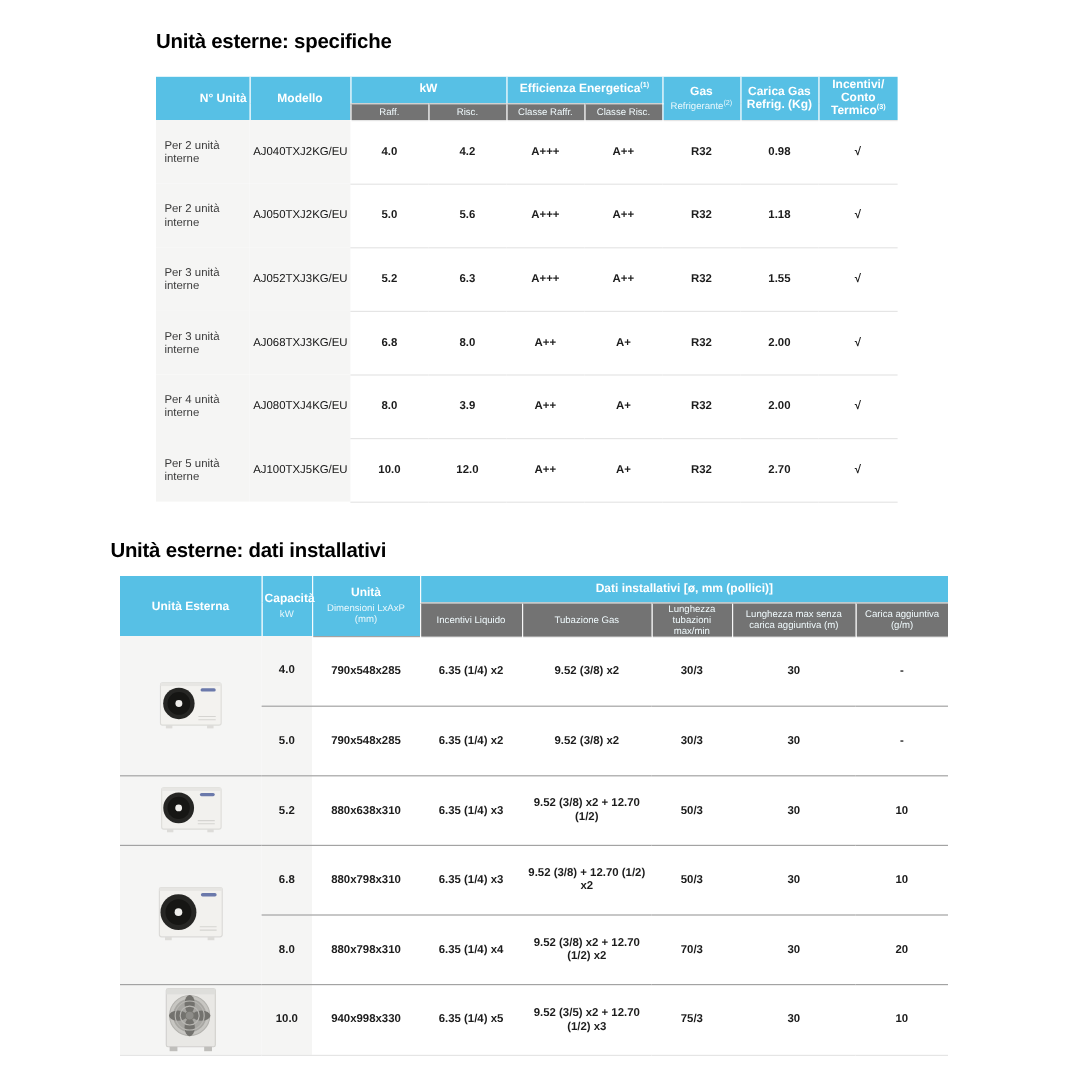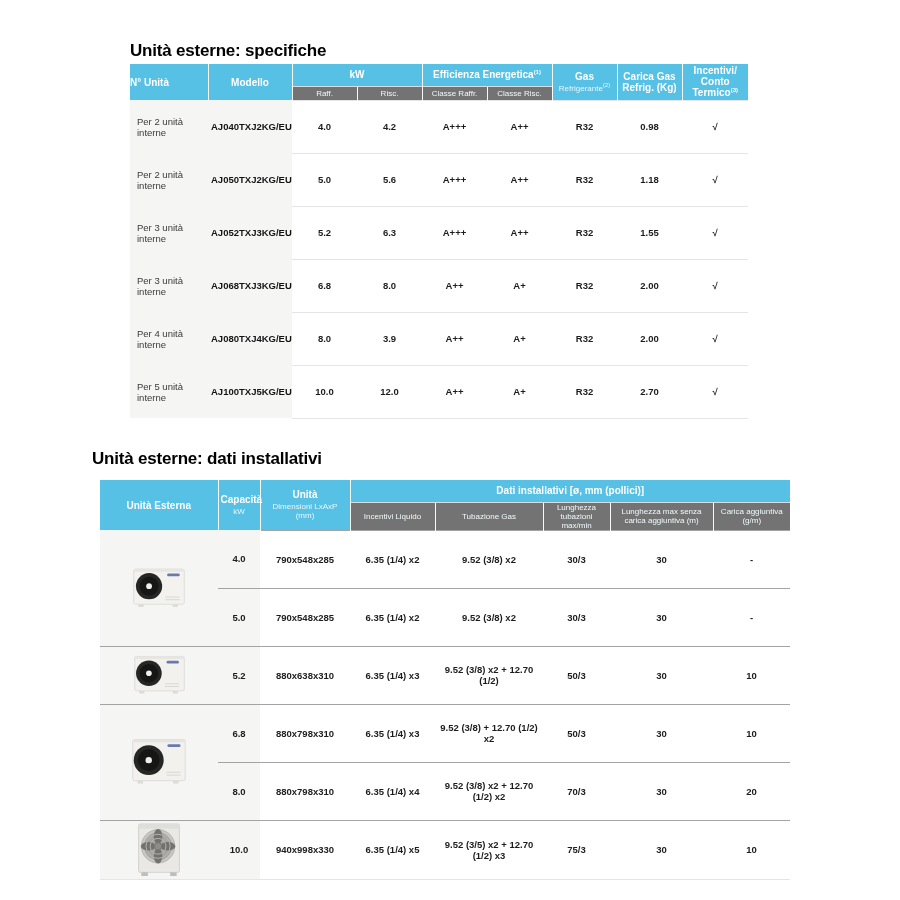--- a/index.html
+++ b/index.html
@@ -1,43 +1,43 @@
 <!DOCTYPE html>
 <html><head>
 <meta charset="utf-8">
 <style>
   html,body{margin:0;padding:0;background:#ffffff;}
   body{width:900px;height:900px;position:relative;font-family:"Liberation Sans",sans-serif;-webkit-font-smoothing:antialiased;}
   .sec-title{position:absolute;font-size:17px;font-weight:bold;color:#000;letter-spacing:-0.2px;}
-  #title1{left:130px;top:41px;}
+  #title1{left:130px;top:25px;}
   #title2{left:92px;top:449px;}
   table{border-collapse:collapse;table-layout:fixed;position:absolute;}
   #table1{left:130px;top:64px;width:618px;}
   #table2{left:100px;top:480px;width:690px;}
   th{font-weight:bold;color:#fff;padding:0 2px;vertical-align:middle;text-align:center;}
   th.main{background:#57c0e5;font-size:10px;}
   th.sub{background:#737373;font-size:8px;font-weight:normal;color:#f0fafd;}
   th.bl{border-left:1px solid rgba(255,255,255,0.95);}
   th.tl{border-top:1px solid rgba(255,255,255,0.75);}
   .hdr-sm{display:block;font-size:8px;font-weight:normal;color:#eaf7fc;margin-top:2px;}
   sup{font-size:6px;vertical-align:super;line-height:0;}
   #table1 tr.body{height:53px;}
   #table2 tr.body{height:58px;}
   #table1 tr.htop{height:22px;} #table1 tr.hsub{height:14px;}
   #table2 tr.htop{height:22px;} #table2 tr.hsub{height:20px;}
   td{font-size:9.5px;color:#222;text-align:center;vertical-align:middle;padding:2px 3px;}
   td.g{background:#f5f5f4;}
   td.lbl{text-align:left;padding-left:7px;font-weight:normal;color:#3a3a3a;margin-top:12px;}
-  td.model{font-weight:bold;color:#141414;text-align:center;}
+  td.model{font-weight:normal;color:#141414;text-align:center;}
   td.val{font-weight:bold;color:#1c1c1c;}
   td.w{border-top:1px solid #e5e5e5;}
   #table1 tr.last td.w{border-bottom:1px solid #e5e5e5;}
   td.bt{border-top:1px solid #a3a3a3;}
   #table2 tr.last td{border-bottom:1px solid #e5e5e5;}
-  th.left{text-align:left;padding-left:0;}
+  th.left{text-align:right;padding-left:0;}
   .unit-img{display:flex;align-items:center;justify-content:center;}
   td.imgcell{padding:0;}
 </style>
 </head>
 <body>
 
 <div id="title1" class="sec-title">Unità esterne: specifiche</div>
 
 <table id="table1">
   <colgroup>

